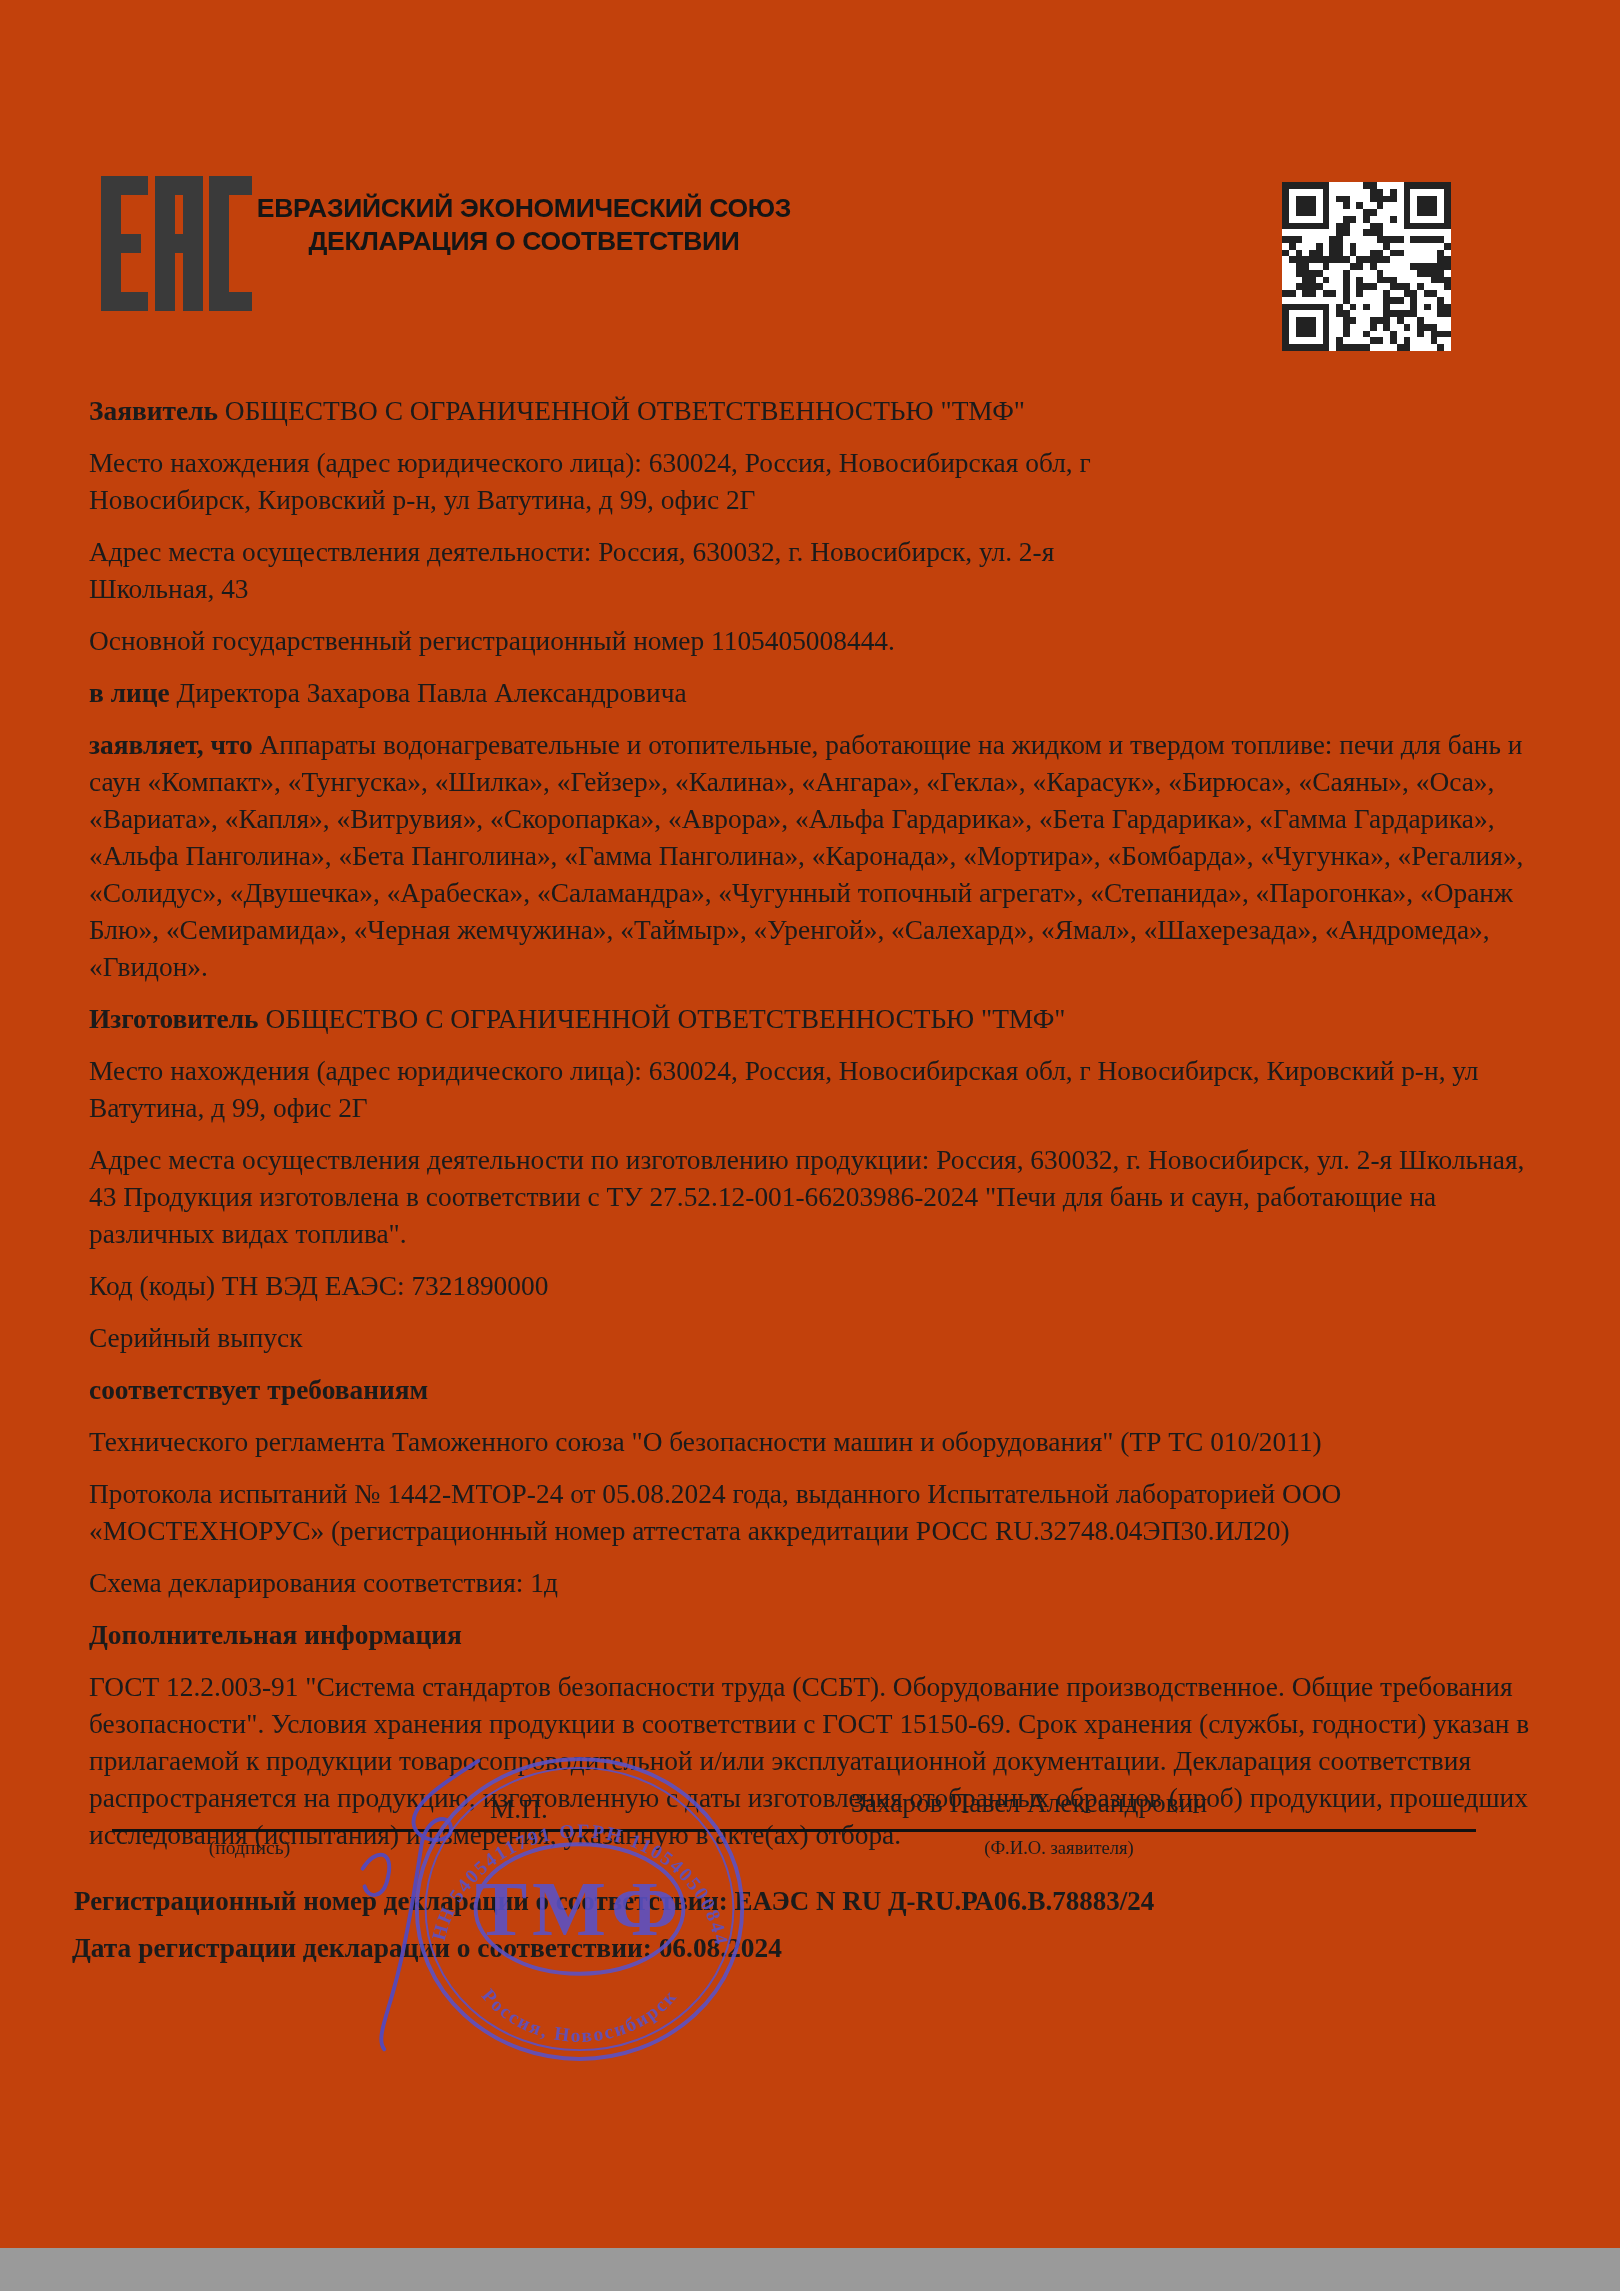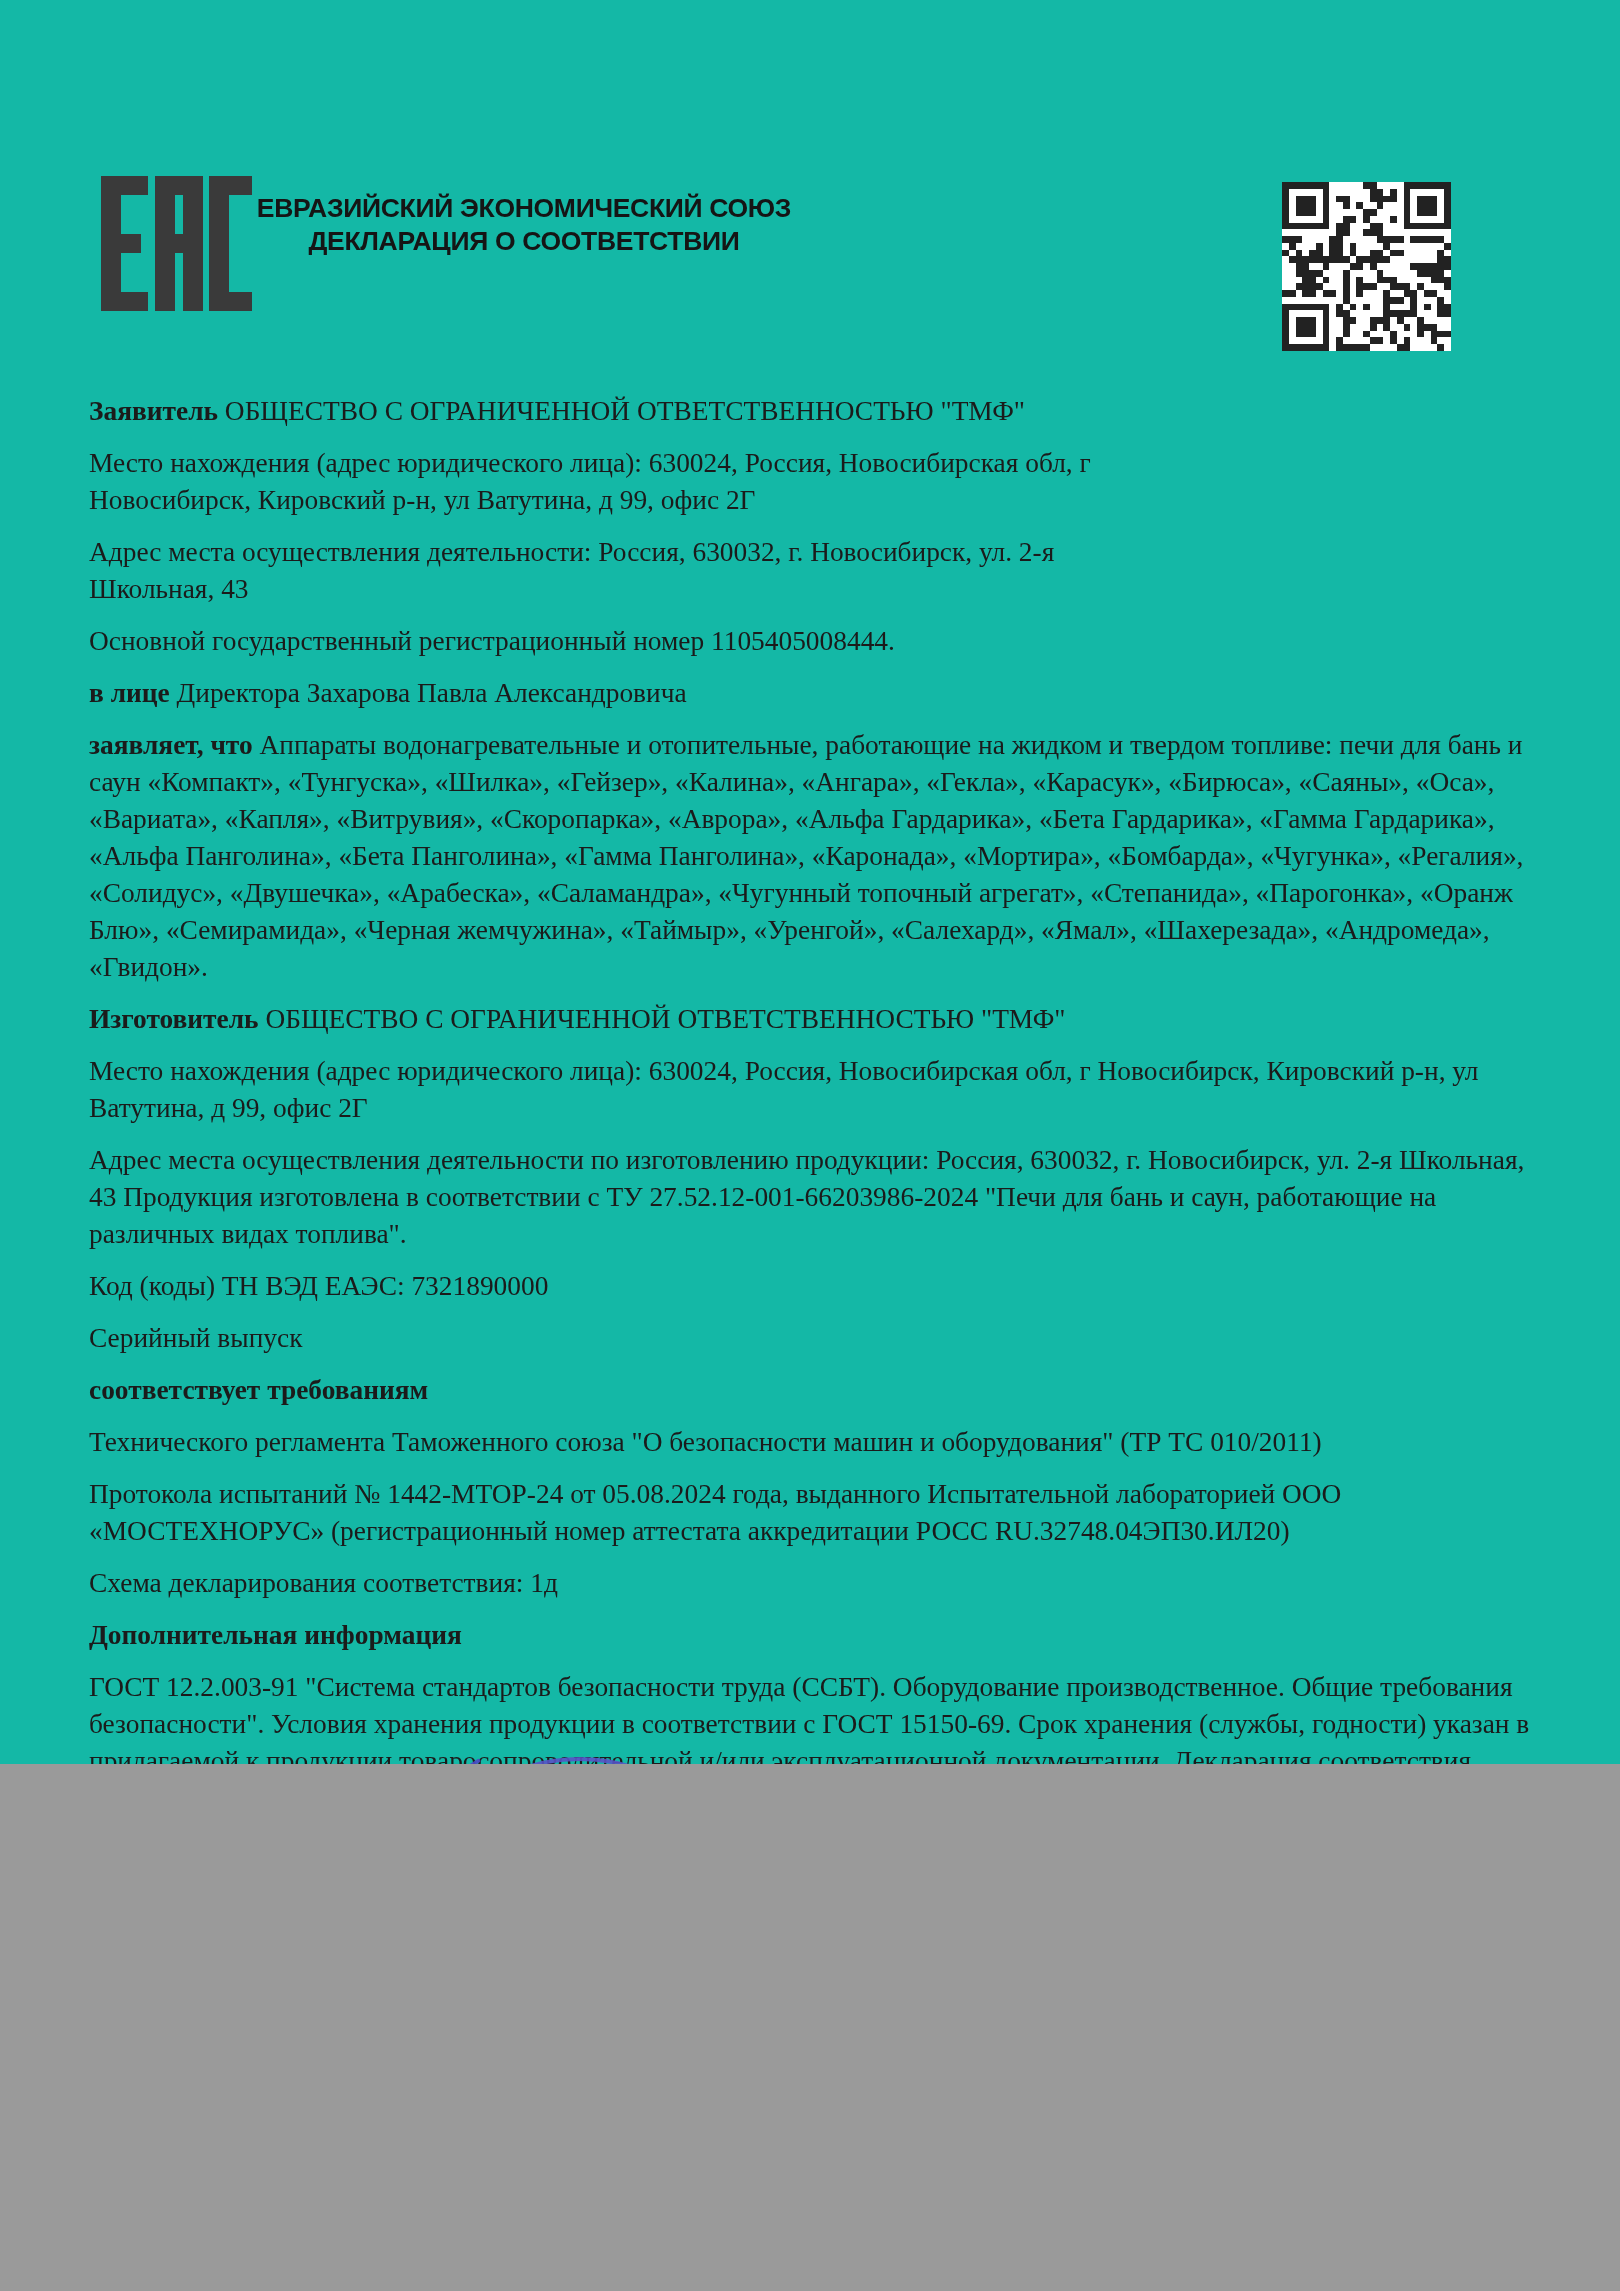--- a/index.html
+++ b/index.html
@@ -1,17 +1,17 @@
 <!DOCTYPE html>
 <html><head>
 <meta charset="utf-8">
 <style>
   html,body{margin:0;padding:0;background:#9a9a9a;}
   .page{
-    position:relative;width:1620px;height:1764px;background:#14b8a6;
+    position:relative;width:1620px;height:2248px;background:#c2410c;
     font-family:"Liberation Serif", serif;color:#1b1b1b;overflow:hidden;
     box-shadow:0 0 5.9px rgba(0,0,0,.4);
   }
   
   .eac-logo{position:absolute;left:90px;top:176px;}
   .doc-title{
     position:absolute;left:240px;top:192px;width:568px;text-align:center;
     font-family:"Liberation Sans", sans-serif;font-weight:bold;font-size:26.5px;
     line-height:33px;color:#151515;letter-spacing:-0.3px;
   }

